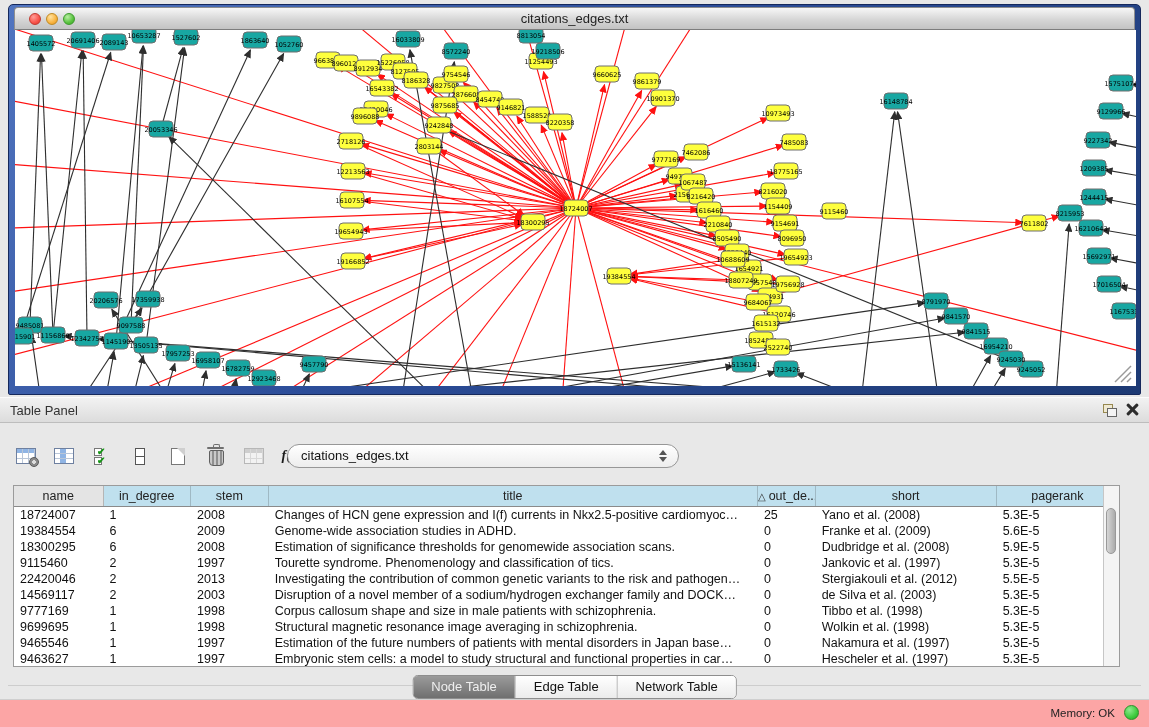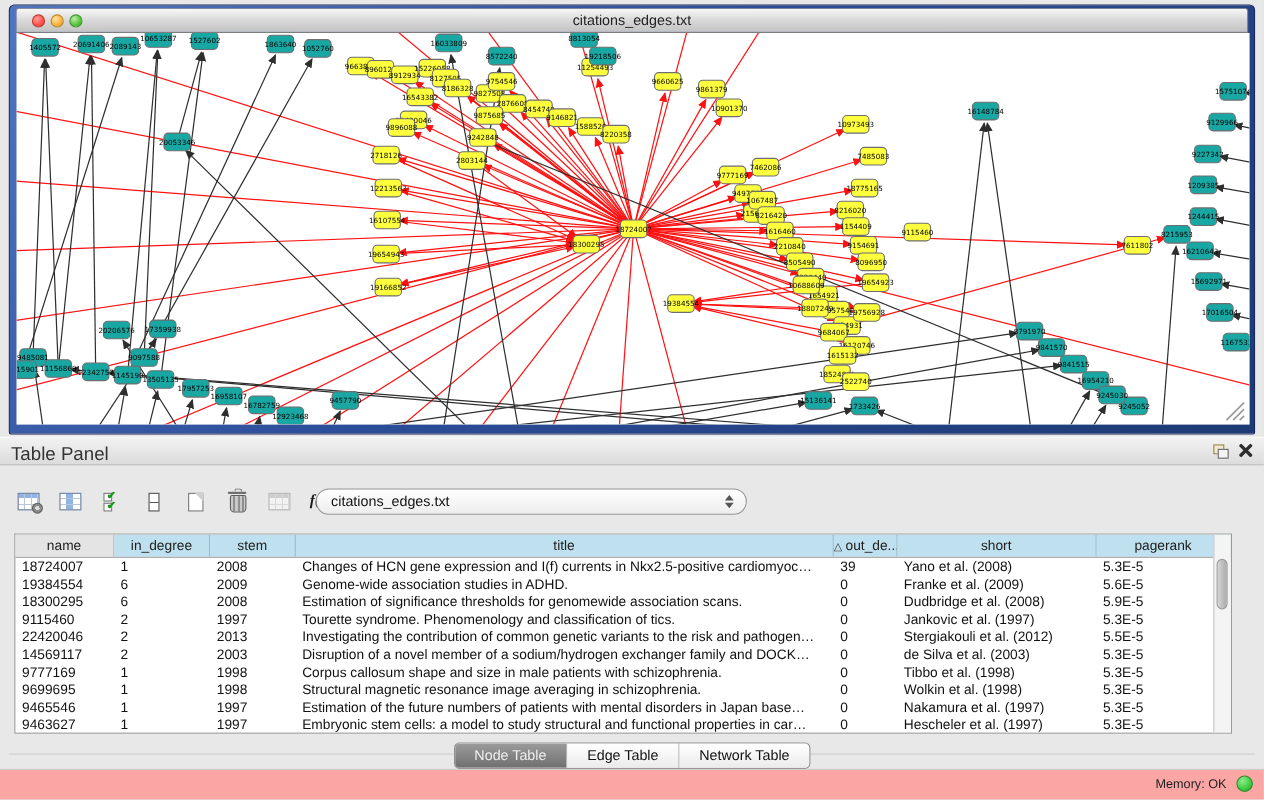--- a/index.html
+++ b/index.html
@@ -19,21 +19,21 @@
   .tl-close{left:14px;background:radial-gradient(circle at 35% 30%,#ff9d97,#f95349 60%,#d93b31);border:1px solid #c33a30;}
   .tl-min{left:31px;background:radial-gradient(circle at 35% 30%,#ffe2a0,#f9b33f 60%,#df9422);border:1px solid #c08a23;}
   .tl-zoom{left:48px;background:radial-gradient(circle at 35% 30%,#b9eea4,#59c23f 60%,#3da327);border:1px solid #3d9b2d;}
   .canvas-wrap{position:absolute;left:6px;top:25px;width:1121px;height:356px;background:#fff;overflow:hidden;}
   .canvas-wrap svg{display:block;}
 
   
   .table-panel{position:absolute;left:0;top:397px;width:1149px;height:303px;background:#e8e8e8;}
   .tp-titlebar{position:relative;height:26px;background:linear-gradient(#f2f2f2,#dcdcdc);
     border-top:1px solid #fcfcfc;border-bottom:1px solid #bdbdbd;box-sizing:border-box;}
-  .tp-title{position:absolute;left:10px;top:5px;font-size:17px;color:#333;}
+  .tp-title{position:absolute;left:10px;top:5px;font-size:13px;color:#333;}
   .tp-float{position:absolute;right:32px;top:6px;width:14px;height:13px;cursor:pointer;}
   .tp-float .sq1{position:absolute;left:0;top:0;width:8px;height:7px;border:1px solid #97884f;background:#efe9d2;}
   .tp-float .sq2{position:absolute;right:0;bottom:0;width:8px;height:7px;border:1px solid #666;background:#f4f4f4;}
   .tp-close{position:absolute;right:10px;top:5px;width:13px;height:13px;cursor:pointer;}
   .tp-close i{position:absolute;left:-1px;top:5px;width:15px;height:3px;background:#2c2c2c;border-radius:1px;}
   .tp-close i:first-child{transform:rotate(45deg);}
   .tp-close i:last-child{transform:rotate(-45deg);}
 
   .tp-toolbar{position:absolute;left:14px;top:44px;height:30px;display:flex;align-items:center;gap:14px;}
   .tool{background:none;border:none;padding:0;margin:0;cursor:pointer;display:inline-flex;align-items:center;justify-content:center;width:24px;height:24px;}
@@ -755,21 +755,21 @@
           <div class="th c4"><span class="sort">△</span>out_de...</div>
           <div class="th c5">short</div>
           <div class="th c6">pagerank</div>
         </div>
       <div class="tbody" id="tbody">
           <div class="tr">
             <div class="td c0">18724007</div>
             <div class="td c1">1</div>
             <div class="td c2">2008</div>
             <div class="td c3">Changes of HCN gene expression and I(f) currents in Nkx2.5-positive cardiomyoc…</div>
-            <div class="td c4">39</div>
+            <div class="td c4">25</div>
             <div class="td c5">Yano et al. (2008)</div>
             <div class="td c6">5.3E-5</div>
           </div>
           <div class="tr">
             <div class="td c0">19384554</div>
             <div class="td c1">6</div>
             <div class="td c2">2009</div>
             <div class="td c3">Genome-wide association studies in ADHD.</div>
             <div class="td c4">0</div>
             <div class="td c5">Franke et al. (2009)</div>

